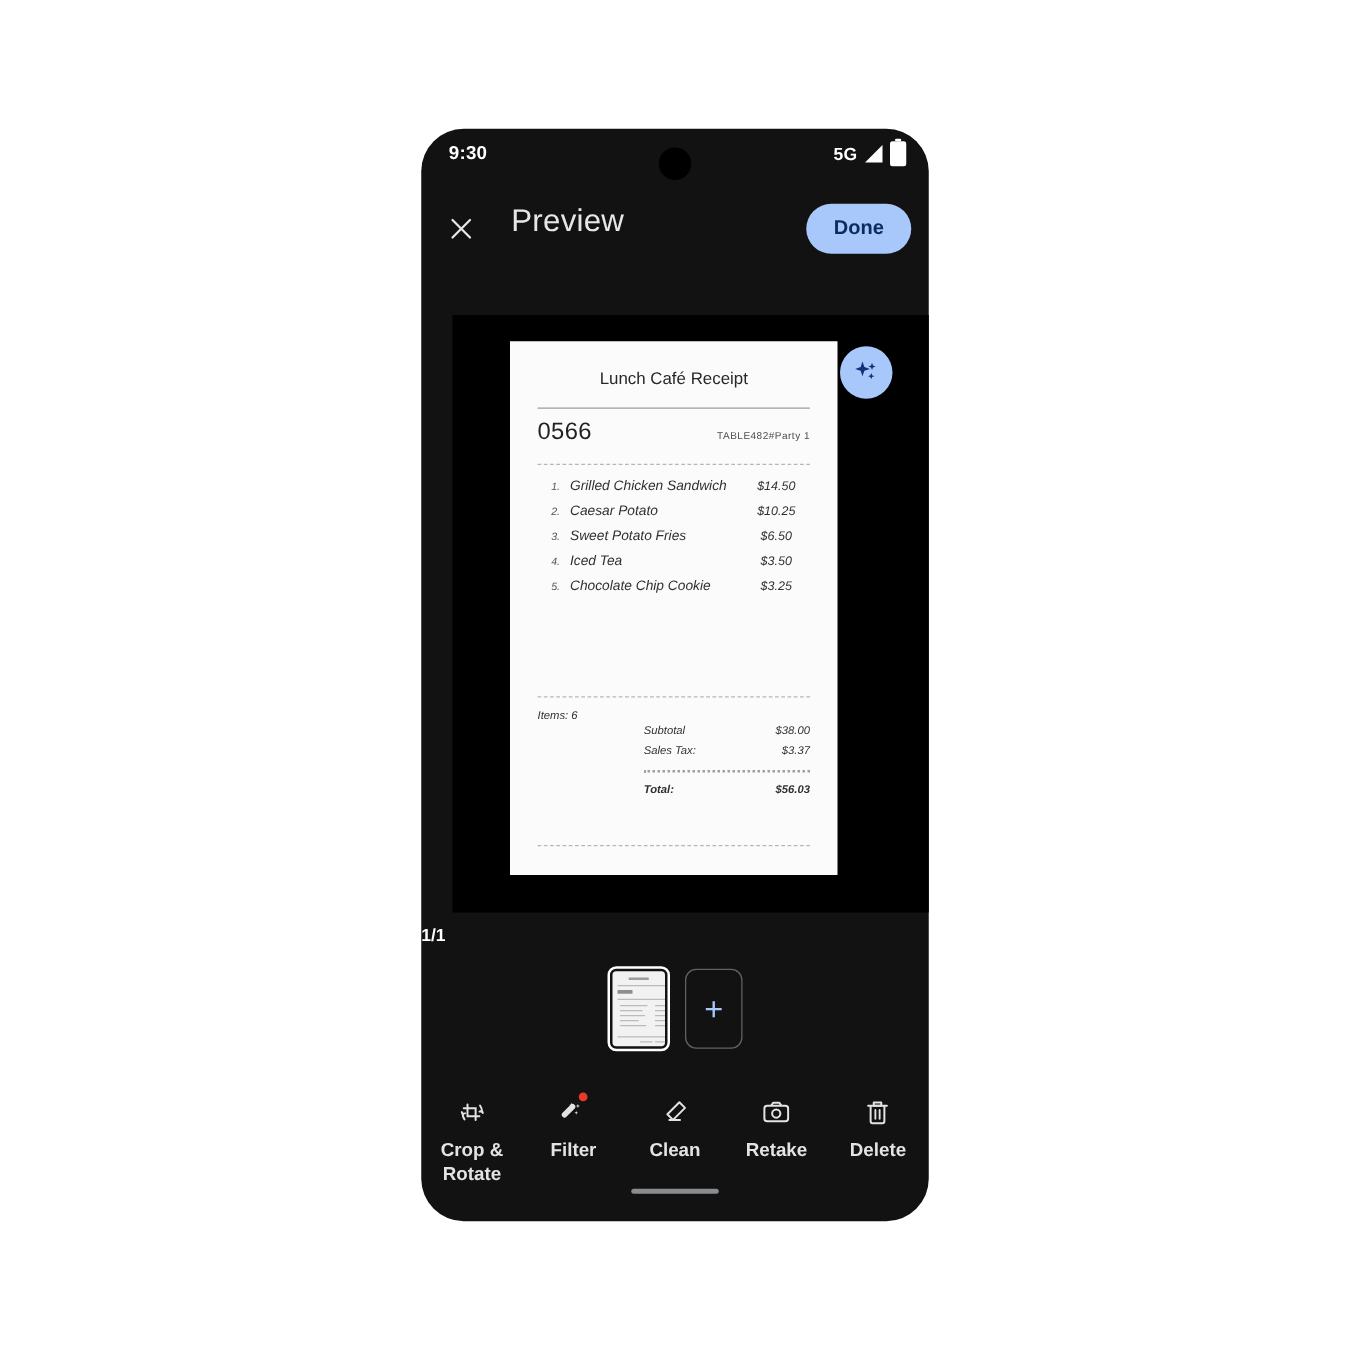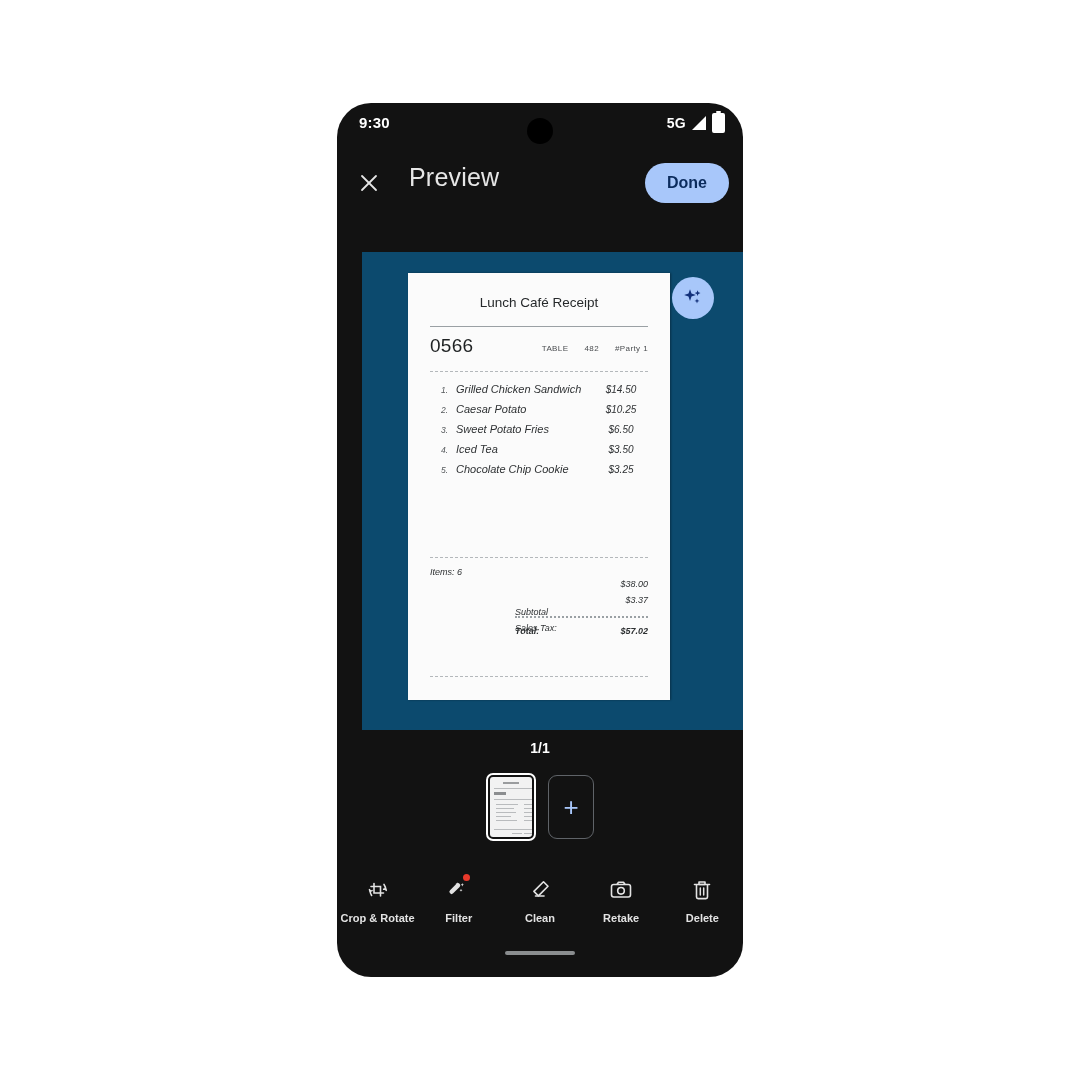--- a/index.html
+++ b/index.html
@@ -133,21 +133,21 @@
     font-family: "Liberation Sans", sans-serif;
   }
 
   
   #viewer {
     position: absolute;
     left: 25px;
     top: 149px;
     width: 392px;
     height: 478px;
-    background: #0c4a6e;
+    background: #000000;
     overflow: hidden;
   }
 
   
   #doc {
     position: absolute;
     left: 46px;
     top: 21px;
     width: 262px;
     height: 427px;
@@ -180,21 +180,21 @@
     letter-spacing: .3px;
   }
   #order-meta {
     position: absolute;
     right: 22px;
     top: 71px;
     font-size: 8px;
     color: #4a4d50;
     letter-spacing: .4px;
     display: flex;
-    gap: 16px;
+    gap: 0;
   }
   .dash {
     position: absolute;
     left: 22px;
     width: 218px;
     height: 0;
     border-top: 1px dashed #b4b8bb;
   }
   #dash-1 { top: 98px; }
   #dash-2 { top: 284px; }
@@ -256,21 +256,21 @@
     width: 133px;
   }
   .total-row {
     display: flex;
     justify-content: space-between;
     height: 16px;
     font-size: 9px;
     font-style: italic;
     color: #2e3133;
   }
-  .total-label { text-align: right; margin-top: 28px; }
+  .total-label { text-align: right; }
   .total-value { text-align: right; }
   #grand-total {
     position: absolute;
     left: 107px;
     top: 353px;
     width: 133px;
     display: flex;
     justify-content: space-between;
     font-size: 9px;
     font-style: italic;
@@ -292,21 +292,21 @@
     justify-content: center;
     cursor: pointer;
   }
 
   
   #page-indicator {
     position: absolute;
     left: 0;
     top: 637px;
     width: 406px;
-    text-align: center;
+    text-align: left;
     color: #ffffff;
     font-size: 14px;
     font-weight: bold;
   }
   #thumb-strip {
     position: absolute;
     left: 0;
     top: 668px;
     width: 406px;
     height: 72px;
@@ -387,21 +387,21 @@
   .tool-icon {
     height: 30px;
     display: flex;
     align-items: center;
     justify-content: center;
     position: relative;
   }
   .tool-label {
     margin-top: 7px;
     color: #e3e3e3;
-    font-size: 11px;
+    font-size: 15px;
     font-weight: bold;
     text-align: center;
     line-height: 1.25;
   }
   #filter-badge {
     position: absolute;
     right: 2px;
     top: -1px;
     width: 7px;
     height: 7px;
@@ -500,21 +500,21 @@
         <div class="total-row">
           <span class="total-label">Sales Tax:</span>
           <span class="total-value">$3.37</span>
         </div>
       </div>
 
       <div class="dash" id="dash-3"></div>
 
       <div id="grand-total">
         <span>Total:</span>
-        <span>$57.02</span>
+        <span>$56.03</span>
       </div>
 
       <div class="dash" id="dash-4"></div>
     </div>
 
     <div id="enhance-fab">
       <svg width="24" height="24" viewBox="0 0 24 24">
         <path d="M9 3.2 L10.5 7.6 L14.9 9.1 L10.5 10.6 L9 15 L7.5 10.6 L3.1 9.1 L7.5 7.6 Z" fill="#12307a"></path>
         <path d="M16.6 4.2 L17.4 6.3 L19.5 7.1 L17.4 7.9 L16.6 10 L15.8 7.9 L13.7 7.1 L15.8 6.3 Z" fill="#12307a"></path>
         <path d="M16 12.4 L16.7 14.2 L18.5 14.9 L16.7 15.6 L16 17.4 L15.3 15.6 L13.5 14.9 L15.3 14.2 Z" fill="#12307a"></path>

